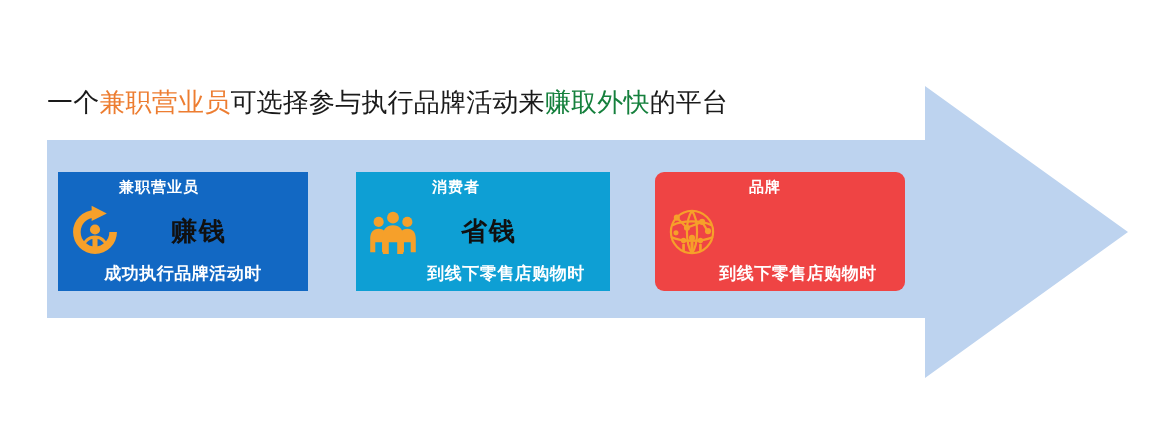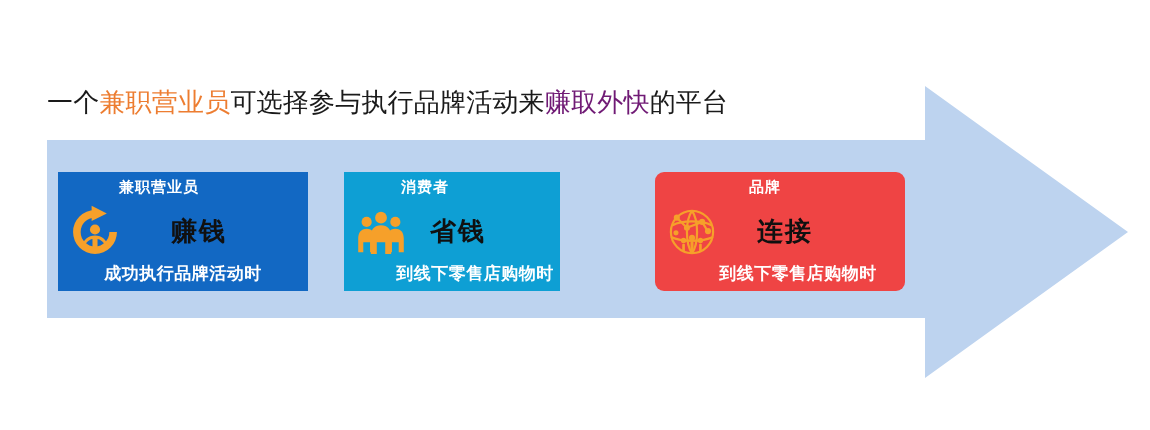--- a/index.html
+++ b/index.html
@@ -42,21 +42,21 @@
   #arrow-shape svg { display: block; }
 
   
   .card {
     position: absolute;
     top: 172px;
     height: 119px;
     box-sizing: border-box;
   }
   .card.c1 { left: 58px;  width: 250px; background: #1268C3; }
-  .card.c2 { left: 344px; width: 216px; background: #0E9FD4; }
+  .card.c2 { left: 356px; width: 254px; background: #0E9FD4; }
   .card.c3 { left: 655px; width: 250px; background: #17CBCB; }
 
   .card-header {
     position: absolute;
     top: 6px;
     left: 0;
     right: 0;
     text-align: center;
     color: #ffffff;
     font-family: "Liberation Serif", "DejaVu Serif", serif;
@@ -115,21 +115,21 @@
 </head>
 <body>
 
 <div id="arrow-shape">
   <svg viewBox="0 0 1081 292" width="1081" height="292" xmlns="http://www.w3.org/2000/svg">
     <polygon points="0,54 878,54 878,0 1081,146 878,292 878,232 0,232" fill="#BDD3EF"></polygon>
   </svg>
 </div>
 
 <div id="headline">
-  <span>一个</span><span class="hl" style="color: rgb(237, 125, 49);">兼职营业员</span><span>可选择参与执行品牌活动来</span><span class="hl" style="color: #701a75;">赚取外快</span><span>的平台</span>
+  <span>一个</span><span class="hl" style="color: rgb(237, 125, 49);">兼职营业员</span><span>可选择参与执行品牌活动来</span><span class="hl" style="color: #15803d;">赚取外快</span><span>的平台</span>
 </div>
 
 <div class="card c1" style="background: rgb(18, 104, 195);">
   <div class="card-icon">
     <svg viewBox="0 0 64 64" xmlns="http://www.w3.org/2000/svg">
 
       <path d="M32 6 A26 26 0 1 0 58 32 L49 32 A17 17 0 1 1 32 15 Z" fill="#F6A02A"></path>
 
       <polygon points="28,1 28,19 46,10" fill="#F6A02A"></polygon>
 
@@ -184,15 +184,14 @@
         <circle cx="22" cy="42" r="3.2"></circle>
         <rect x="20.4" y="46" width="3.2" height="9" rx="1.2"></rect>
         <circle cx="32" cy="39" r="3.6"></circle>
         <rect x="30.2" y="43.5" width="3.6" height="11" rx="1.3"></rect>
         <circle cx="42" cy="42" r="3.2"></circle>
         <rect x="40.4" y="46" width="3.2" height="9" rx="1.2"></rect>
       </g>
     </svg>
   </div>
   <div class="card-header">品牌</div>
-  <div class="card-main">连接</div>
   <div class="card-footer">到线下零售店购物时</div>
 </div>
 
 </body></html>

